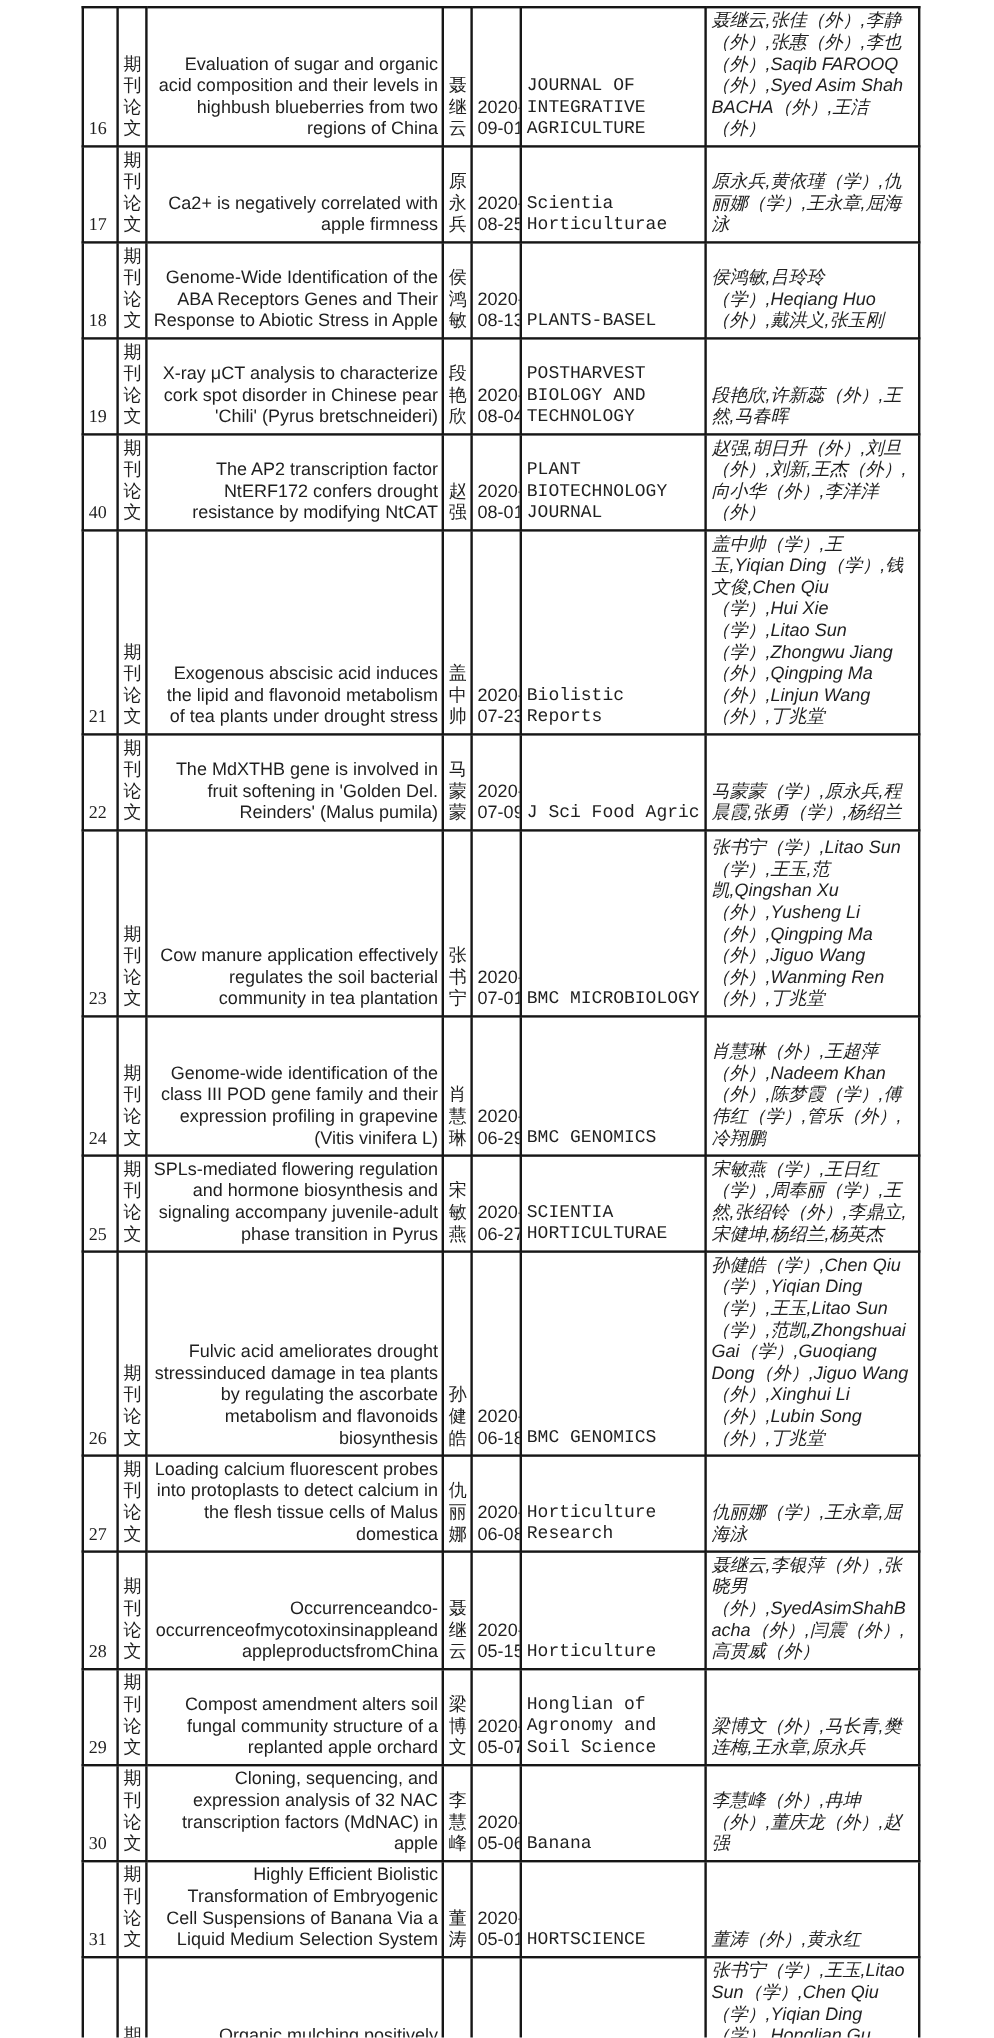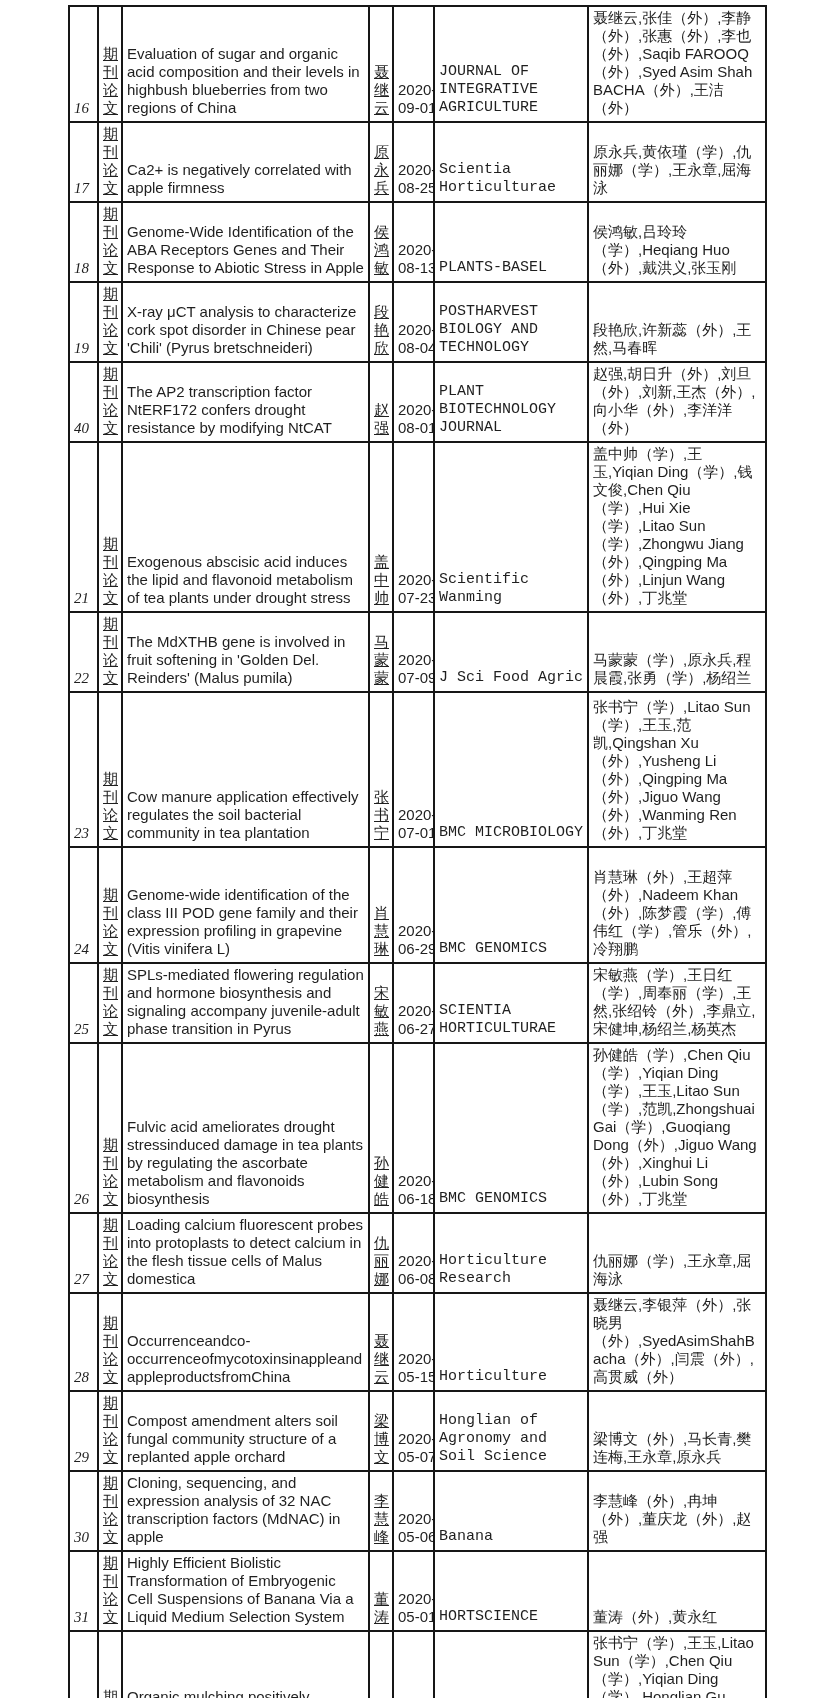--- a/index.html
+++ b/index.html
@@ -28,35 +28,33 @@
     font-size: 15px;
     line-height: 1.2;
     overflow: hidden;
   }
   td.c-num {
     vertical-align: top;
     font-family: "Liberation Serif", "DejaVu Serif", serif;
     font-size: 15px;
     padding: 2px 2px 2px 3px;
     line-height: 1.1;
-    font-style: italic;
   }
   .vtext {
     display: block;
     width: 16px;
     word-break: break-all;
     white-space: normal;
-    text-decoration: underline;
   }
   td.c-type, td.c-fauthor { padding-left: 3px; padding-right: 1px; }
-  td.c-title { word-wrap: break-word; overflow-wrap: break-word; }
+  td.c-title { word-wrap: break-word; overflow-wrap: break-word; text-align: right; }
   td.c-date { padding-left: 2px; padding-right: 1px; }
   td.c-date .dline { display: block; white-space: nowrap; }
   td.c-journal { word-wrap: break-word; overflow-wrap: break-word; font-family: Liberation Mono, monospace; }
-  td.c-authors { word-wrap: break-word; overflow-wrap: break-word; word-break: break-word; }
+  td.c-authors { word-wrap: break-word; overflow-wrap: break-word; word-break: break-word; font-style: italic; }
 </style>
 </head>
 <body>
 
 <div class="page">
   <table class="pub-table">
     <colgroup>
       <col style="width:29px">
       <col style="width:24px">
       <col style="width:247px">
@@ -202,21 +200,21 @@
       <span>Exogenous abscisic acid induces the lipid and flavonoid metabolism of tea plants under drought stress</span>
     </td>
     <td class="c-fauthor">
       <span class="vtext">盖中帅</span>
     </td>
     <td class="c-date">
       <span class="dline">2020-</span>
       <span class="dline">07-23</span>
     </td>
     <td class="c-journal">
-      <span>Scientific Wanming</span>
+      <span>Biolistic Reports</span>
     </td>
     <td class="c-authors">
       <span>盖中帅（学）,王玉,Yiqian Ding（学）,钱文俊,Chen Qiu（学）,Hui Xie（学）,Litao Sun（学）,Zhongwu Jiang（外）,Qingping Ma（外）,Linjun Wang（外）,丁兆堂</span>
     </td>
   </tr>
 
   <tr style="height: 74px;">
     <td class="c-num">
       <span>22</span>
     </td>

